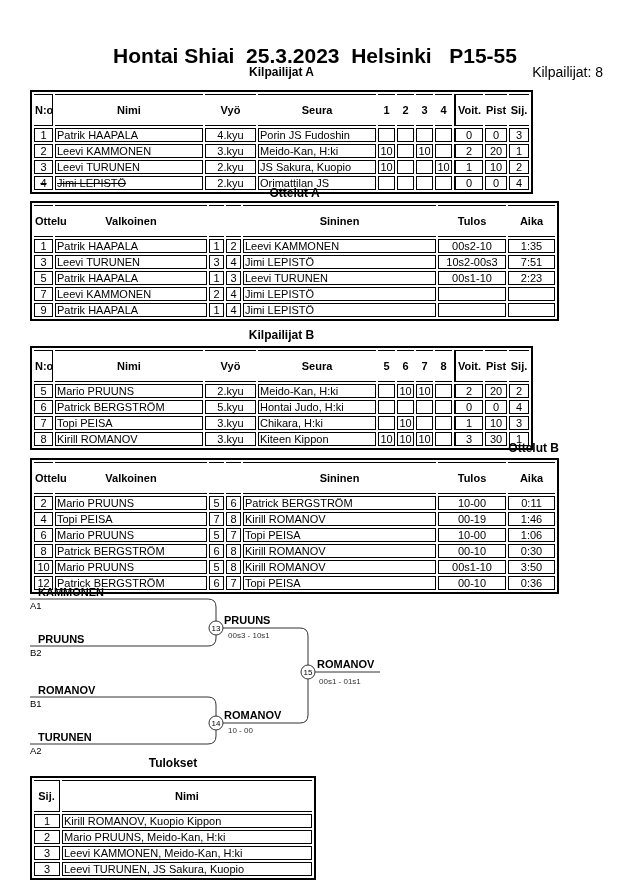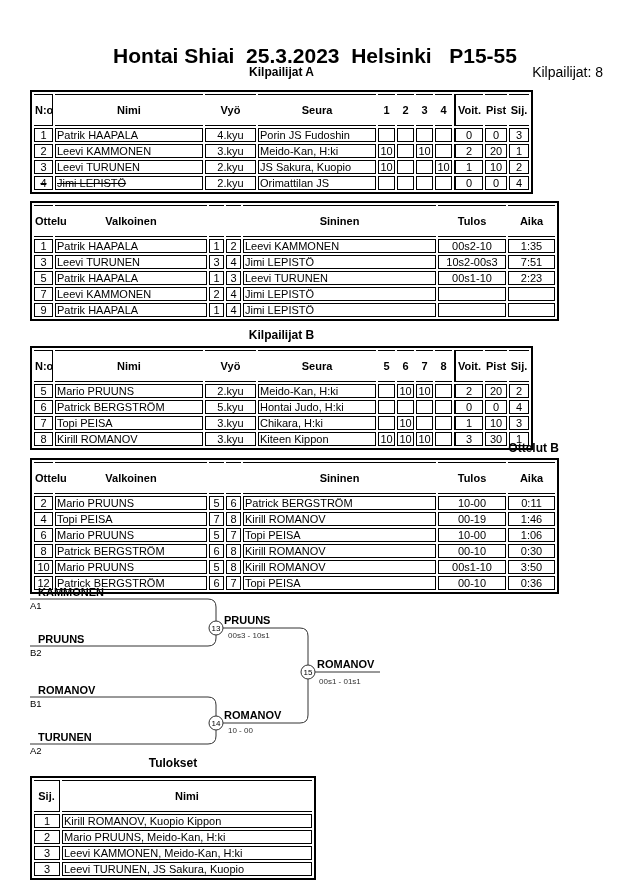--- a/index.html
+++ b/index.html
@@ -122,20 +122,21 @@
           <td class="c"></td>
           <td class="c"></td>
           <td class="c"></td>
           <td class="c sep">0</td>
           <td class="c">0</td>
           <td class="c">4</td>
         </tr>
       </tbody>
   </table>
 
+  <div class="abs sec-title" style="left:30px;top:187px;width:529px;">Ottelut A</div>
 
   <table class="grid ott" style="left:30px;top:201px;width:529px;">
     <colgroup>
         <col style="width:19px">
         <col style="width:152px">
         <col style="width:15px">
         <col style="width:15px">
         <col style="width:193px">
         <col style="width:68px">
         <col style="width:47px">

